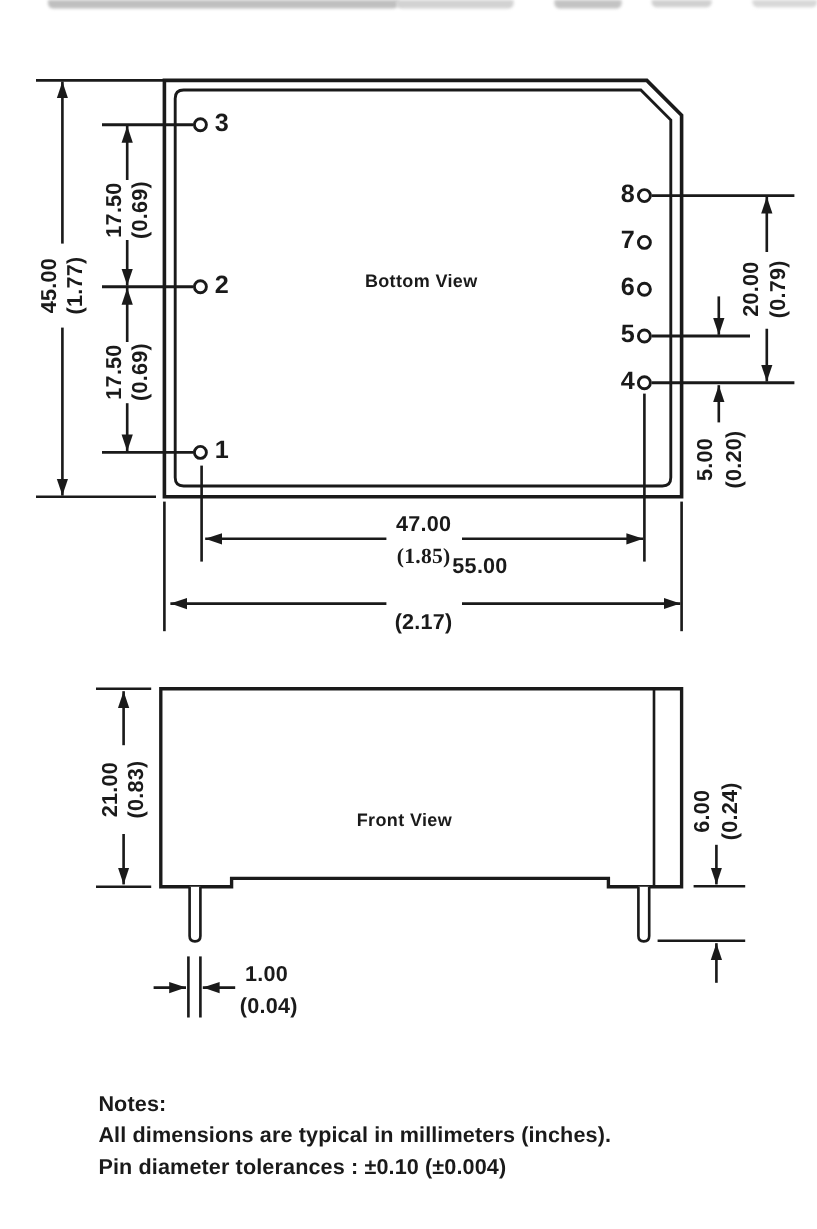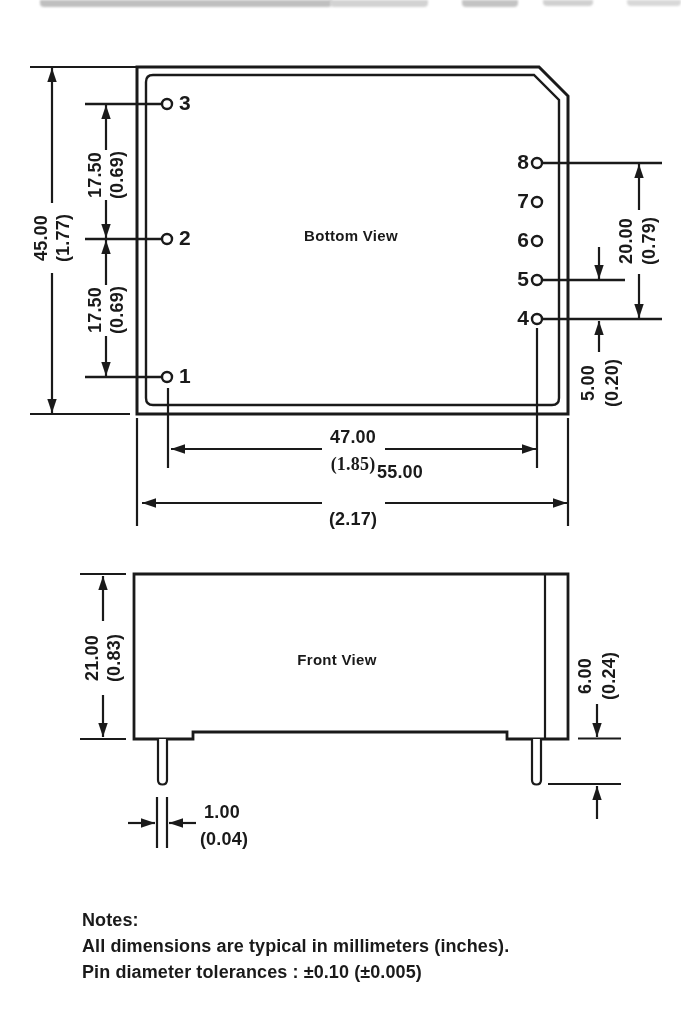--- a/index.html
+++ b/index.html
@@ -126,21 +126,21 @@
 
     <g stroke="#1a1a1a" stroke-width="2.2">
       <line x1="157" y1="797" x2="157" y2="848"></line>
       <line x1="167" y1="797" x2="167" y2="848"></line>
       <line x1="128" y1="823" x2="155" y2="823" marker-end="url(#ah)"></line>
       <line x1="196" y1="823" x2="169" y2="823" marker-end="url(#ah)"></line>
     </g>
   </svg>
 
   <div class="view-title" style="left:351px;top:235px;">Bottom View</div>
-  <div class="view-title" style="left:337px;top:659px;">Front View</div>
+  <div class="view-title" style="left:337px;top:684px;">Front View</div>
 
   <div class="pin-label pl-left" style="left:179px;top:104px;">3</div>
   <div class="pin-label pl-left" style="left:179px;top:239px;">2</div>
   <div class="pin-label pl-left" style="left:179px;top:377px;">1</div>
   <div class="pin-label pl-right" style="left:529px;top:163px;">8</div>
   <div class="pin-label pl-right" style="left:529px;top:202px;">7</div>
   <div class="pin-label pl-right" style="left:529px;top:241px;">6</div>
   <div class="pin-label pl-right" style="left:529px;top:280px;">5</div>
   <div class="pin-label pl-right" style="left:529px;top:319px;">4</div>
 
@@ -162,16 +162,16 @@
   <div class="dim-text htext" style="left:353px;top:437px;">47.00</div>
   <div class="dim-text htext" style="left:353px;top:464px;font-family:Liberation Serif, serif;">(1.85)</div>
   <div class="dim-text htext" style="left:353px;top:472px;margin-left:47px;">55.00</div>
   <div class="dim-text htext" style="left:353px;top:519px;">(2.17)</div>
   <div class="dim-text htext" style="left:222px;top:812px;">1.00</div>
   <div class="dim-text htext" style="left:224px;top:839px;">(0.04)</div>
 
   <div id="notes-block">
     <div class="note-line">Notes:</div>
     <div class="note-line">All dimensions are typical in millimeters (inches).</div>
-    <div class="note-line">Pin diameter tolerances : ±0.10 (±0.005)</div>
+    <div class="note-line">Pin diameter tolerances : ±0.10 (±0.004)</div>
   </div>
 
 </div>
 
 </body></html>

